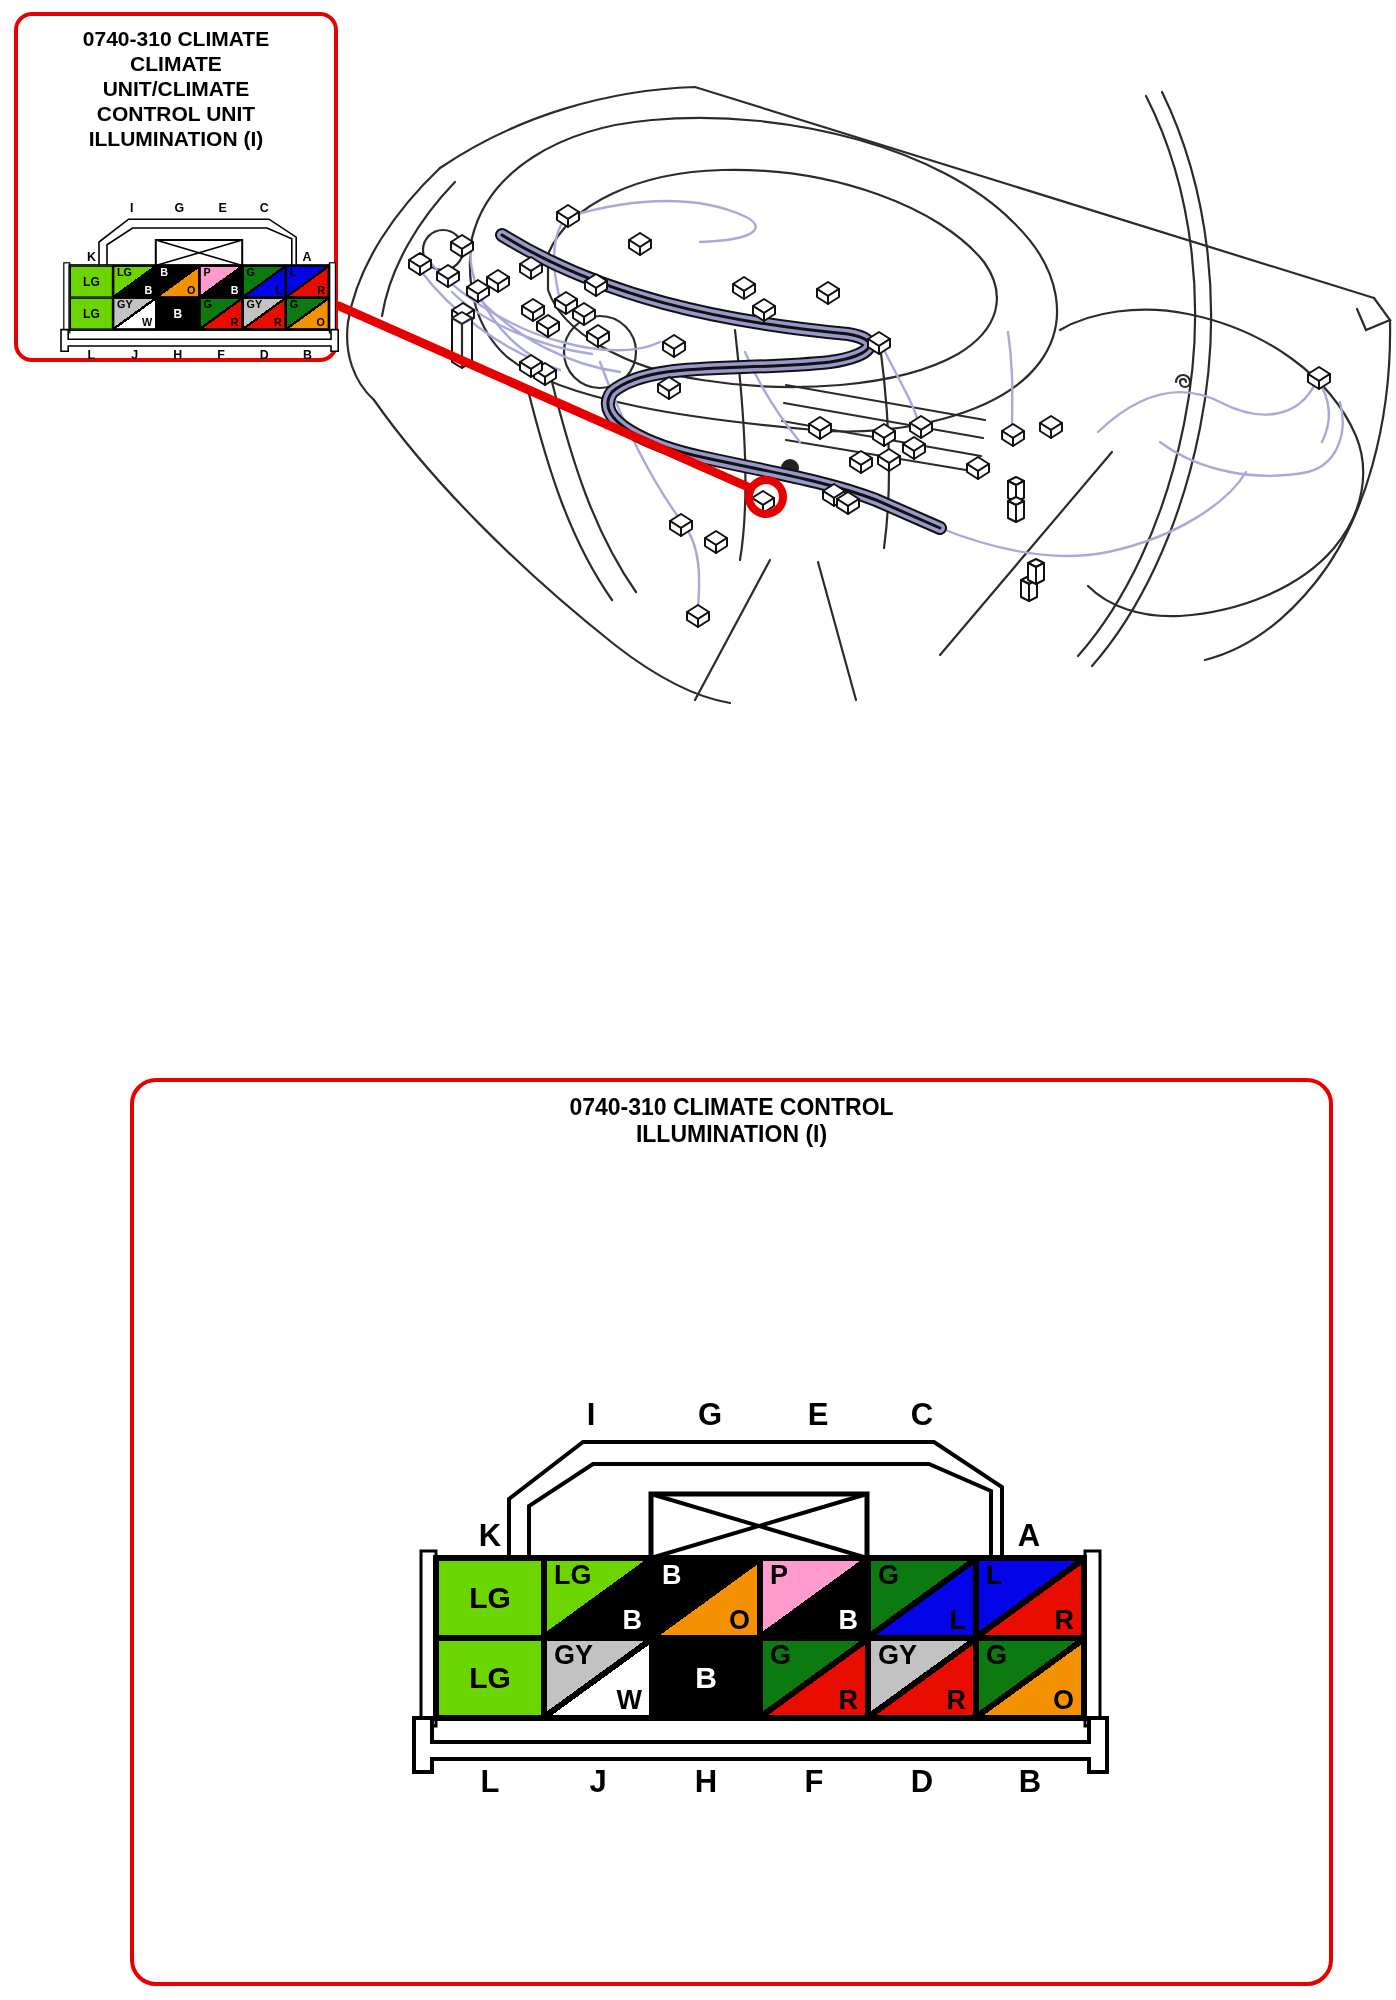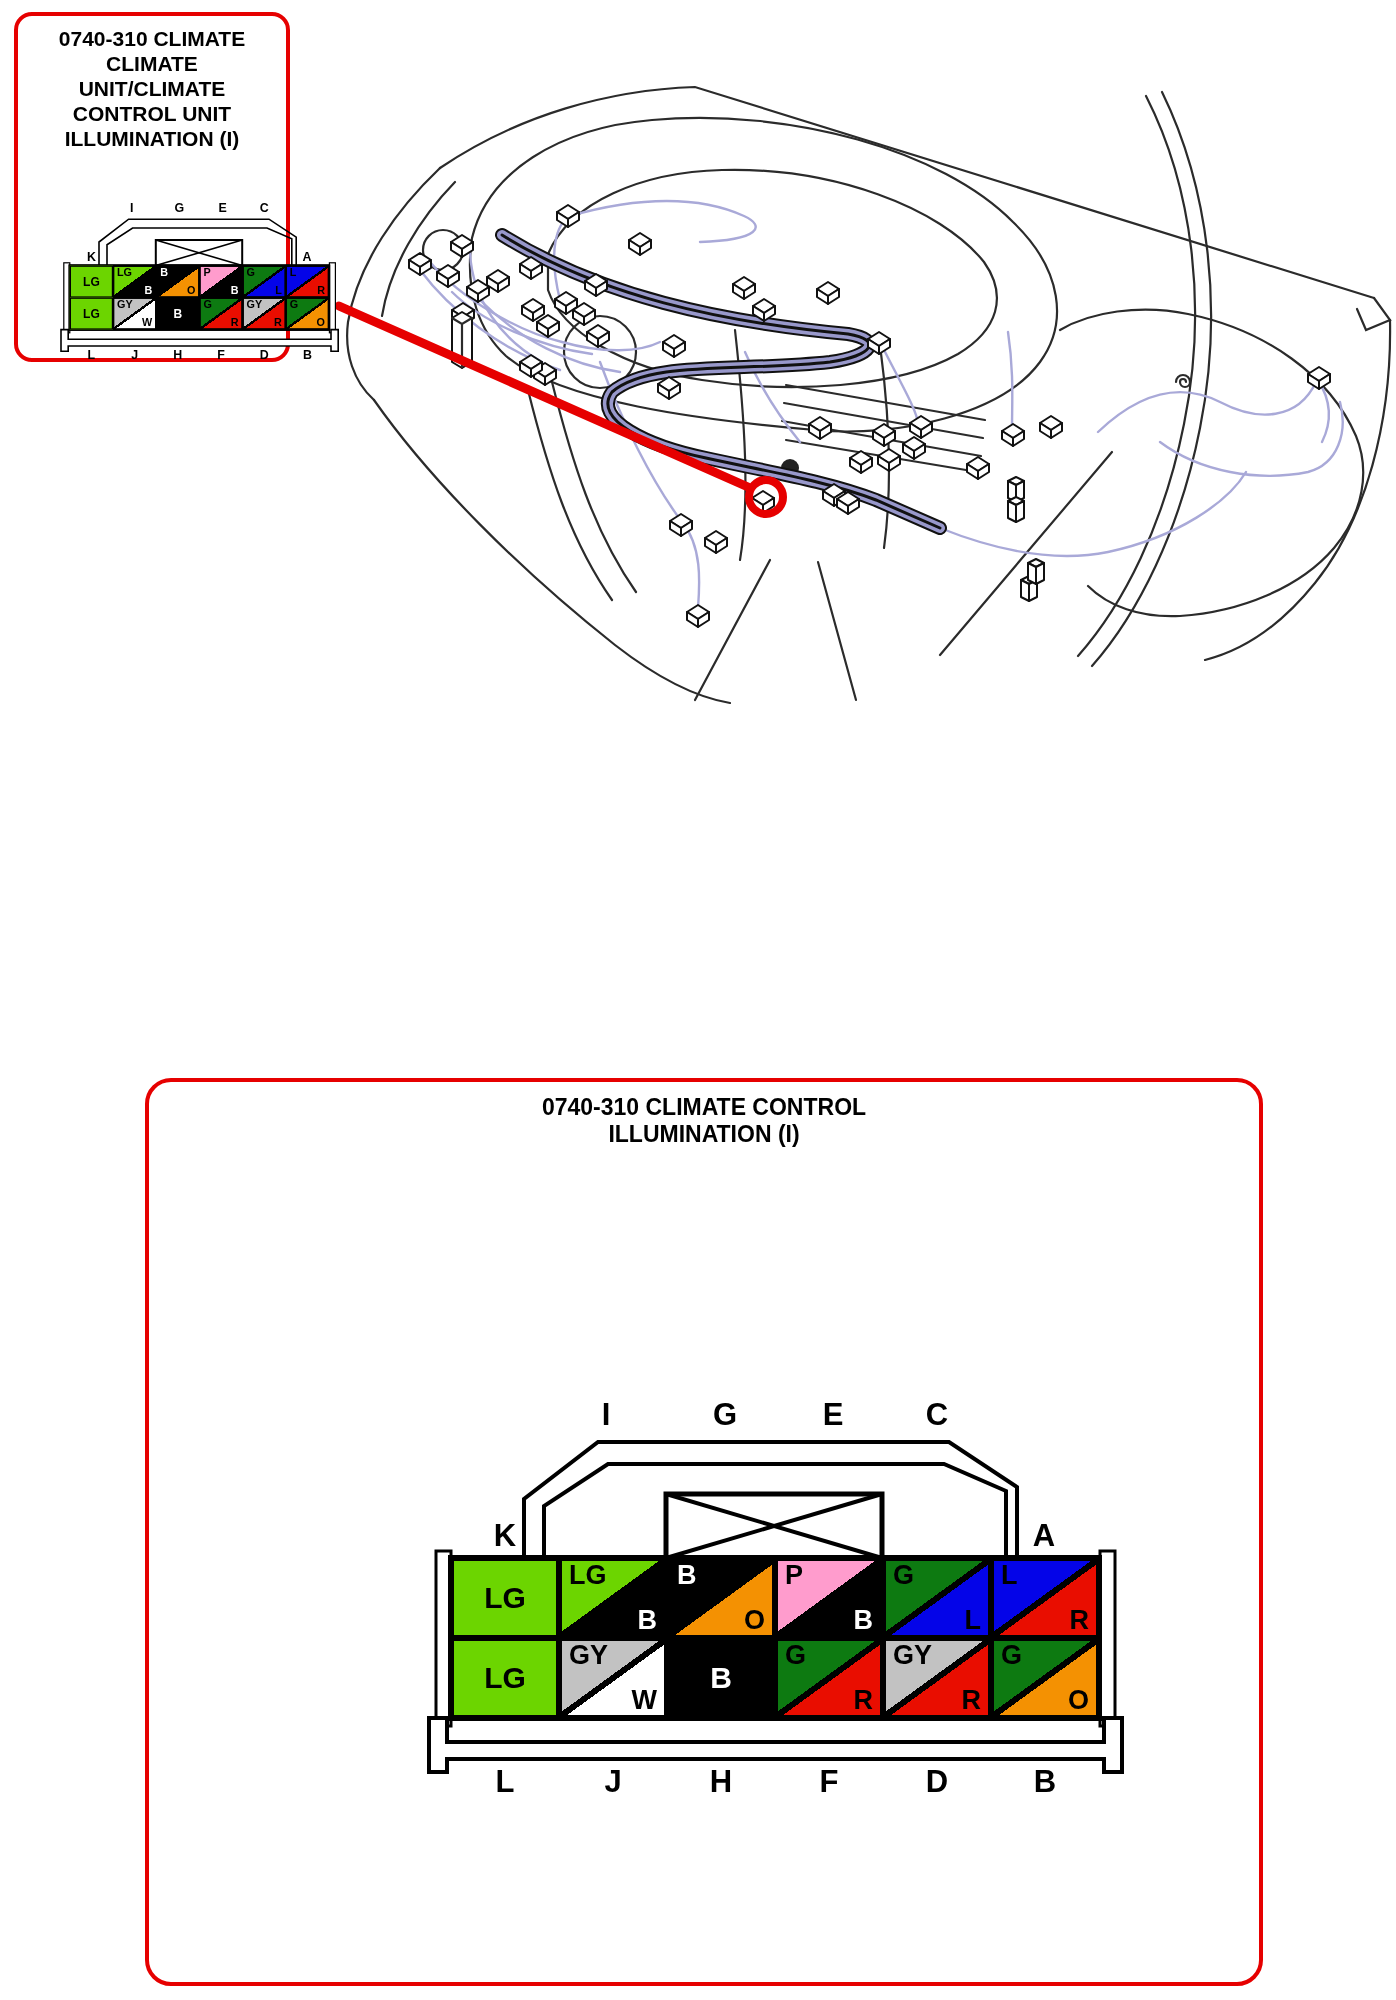--- a/index.html
+++ b/index.html
@@ -13,26 +13,26 @@
   .art { position:absolute; left:330px; top:40px; z-index:1; }
   .art .ln { fill:none; stroke:#2b2b2b; stroke-width:2.2; stroke-linecap:round; }
   .art .wire { fill:none; stroke:#a9a9d8; stroke-width:2.4; stroke-linecap:round; }
   .art .hz1 { fill:none; stroke:#111; stroke-width:14; stroke-linecap:round; }
   .art .hz2 { fill:none; stroke:#9898cb; stroke-width:10; stroke-linecap:round; }
   .art .hz3 { fill:none; stroke:#111; stroke-width:3; stroke-linecap:round; }
   .art .cube { fill:#fff; stroke:#111; stroke-width:2; stroke-linejoin:round; }
   .art .red { stroke:#e60000; fill:none; }
   
   .callout-box {
-    position:absolute; left:14px; top:12px; width:276px; height:350px;
+    position:absolute; left:14px; top:12px; width:324px; height:350px;
     border:4px solid #e60000; border-radius:18px; background:#fff; z-index:2;
   }
   .callout-title { padding-top:10px; text-align:center; font-size:21px; line-height:25px; font-weight:bold; }
   .detail-box {
-    position:absolute; left:145px; top:1078px; width:1118px; height:908px;
+    position:absolute; left:130px; top:1078px; width:1203px; height:908px;
     border:4px solid #e60000; border-radius:26px; background:#fff; z-index:2;
   }
   .detail-title { padding-top:12px; text-align:center; font-size:23px; line-height:27px; font-weight:bold; }
   
   .legend-box {
     position:absolute; left:698px; top:838px; width:476px; height:79px;
     border:3px solid #000; border-radius:16px; background:#fff; z-index:2;
     display:flex; align-items:center;
   }
   .legend-swatch { display:inline-block; width:93px; height:25px; margin-left:22px;

